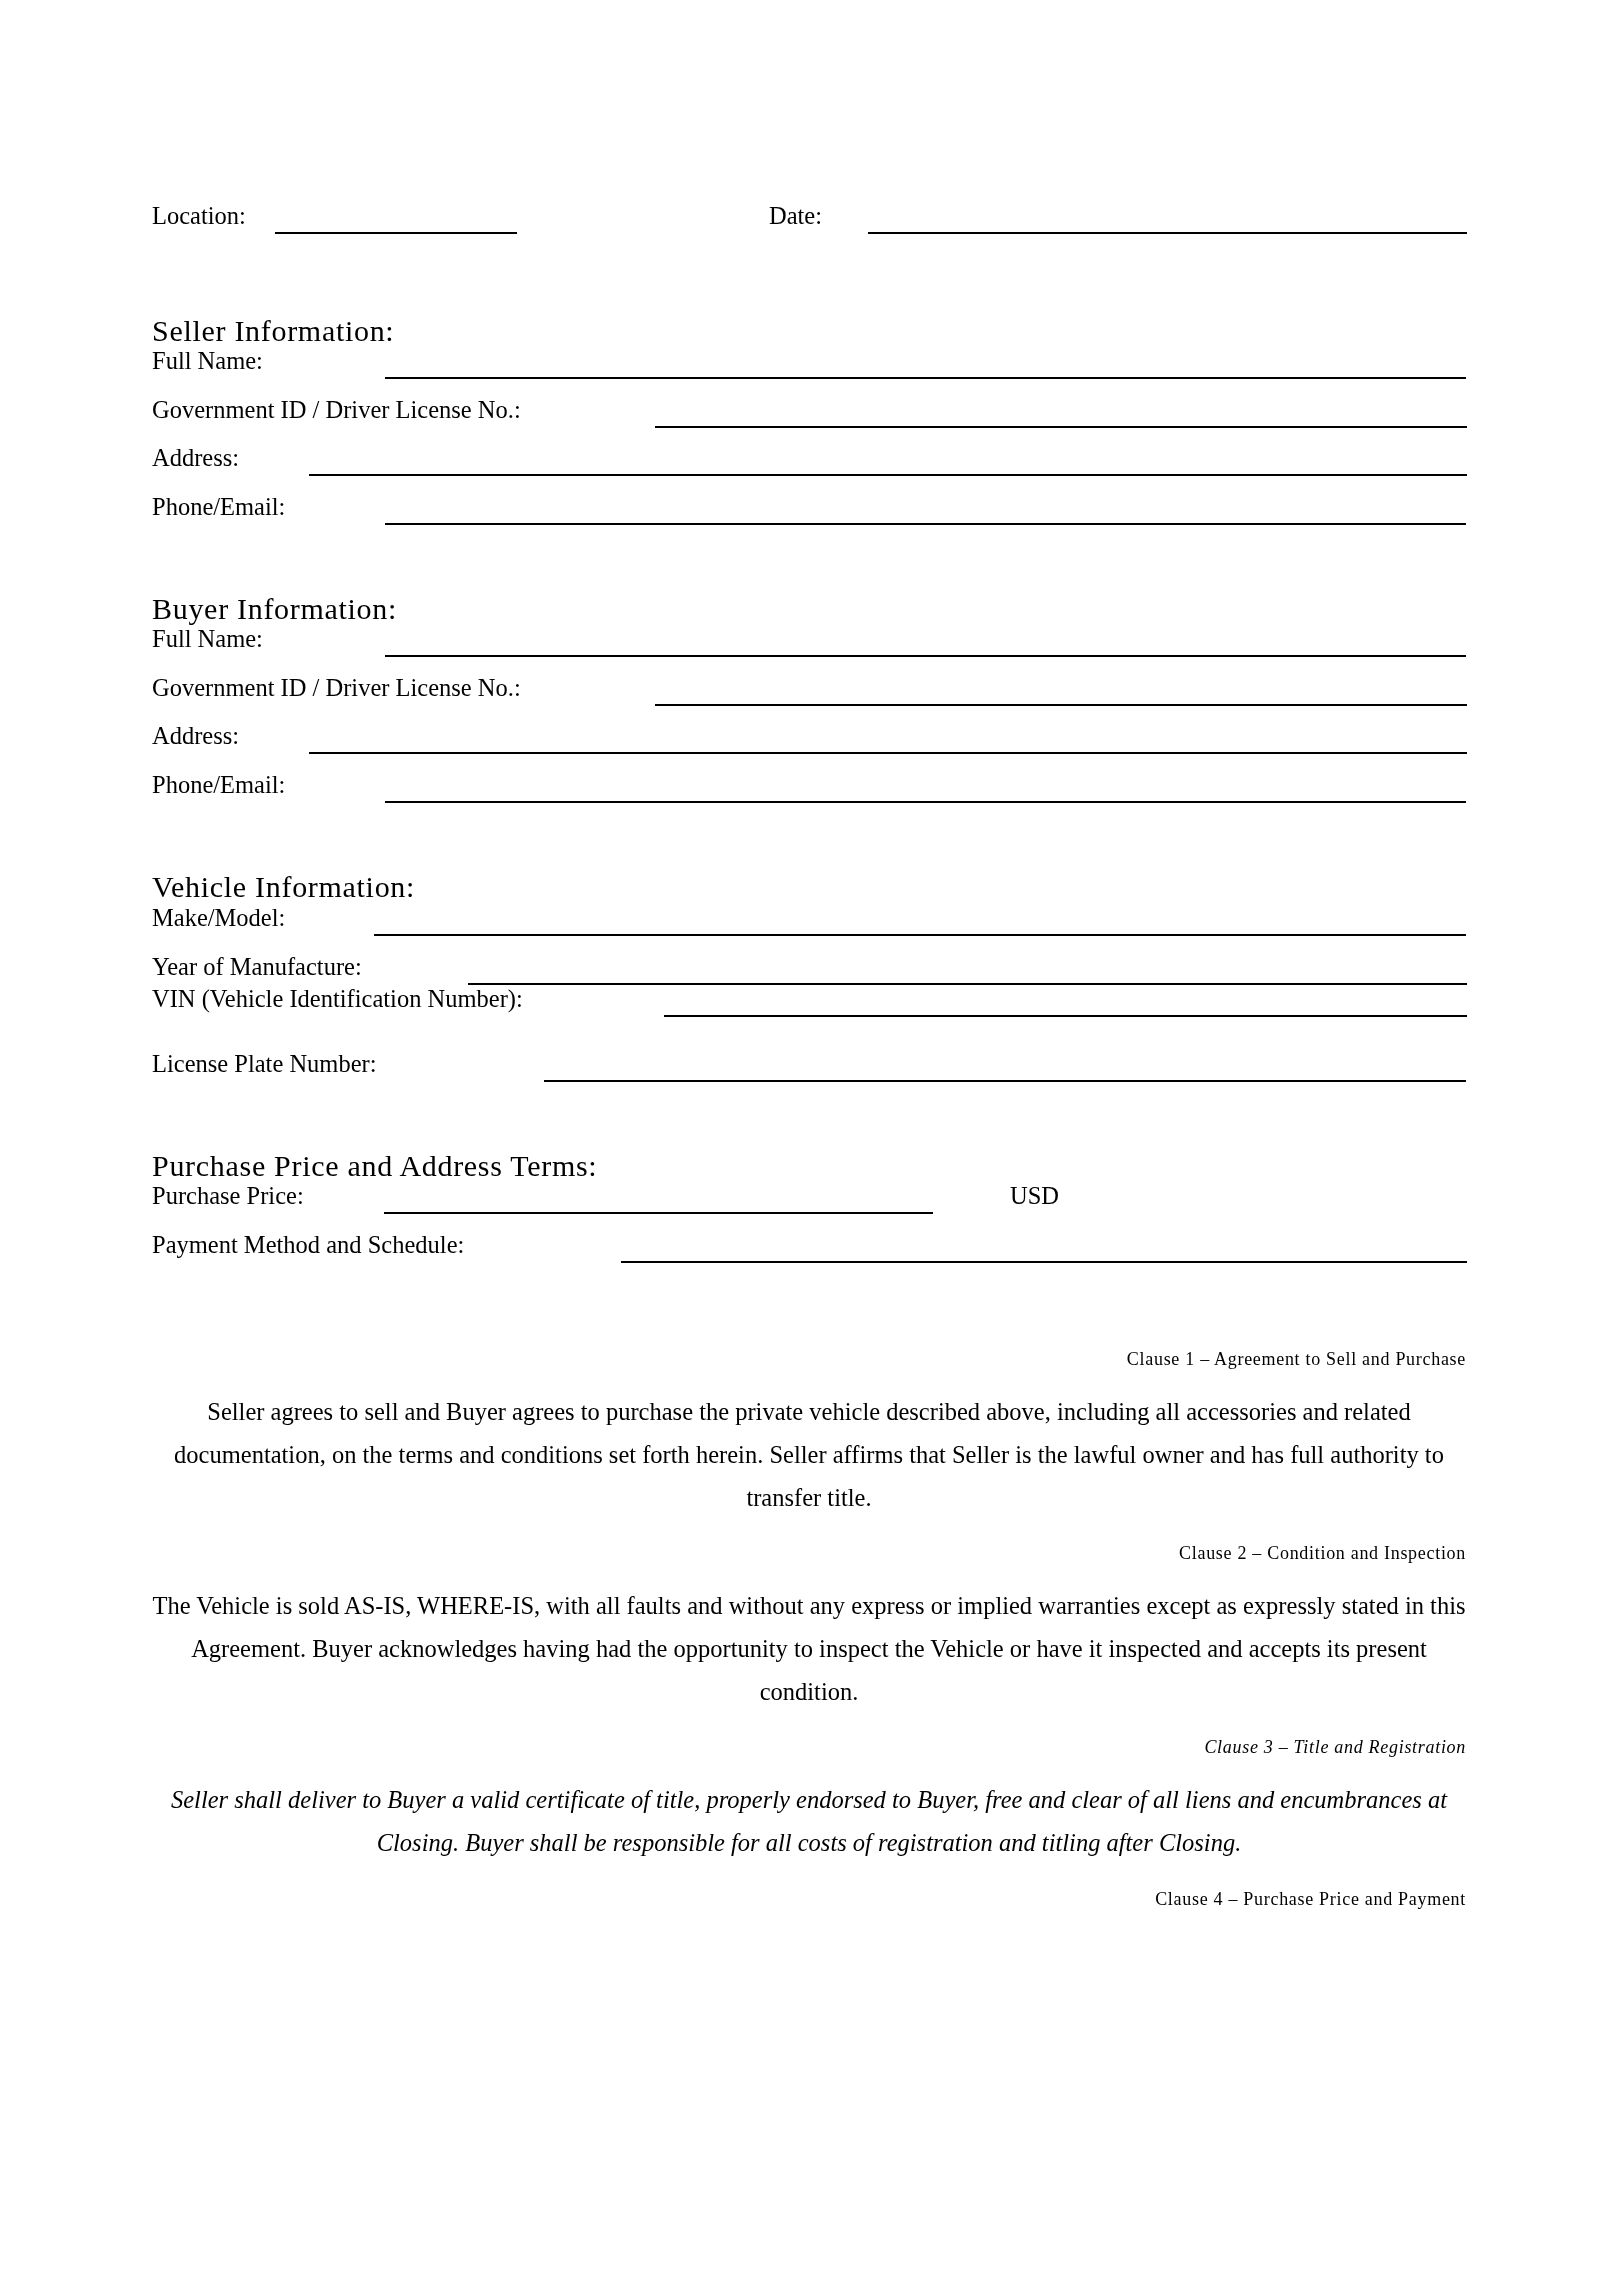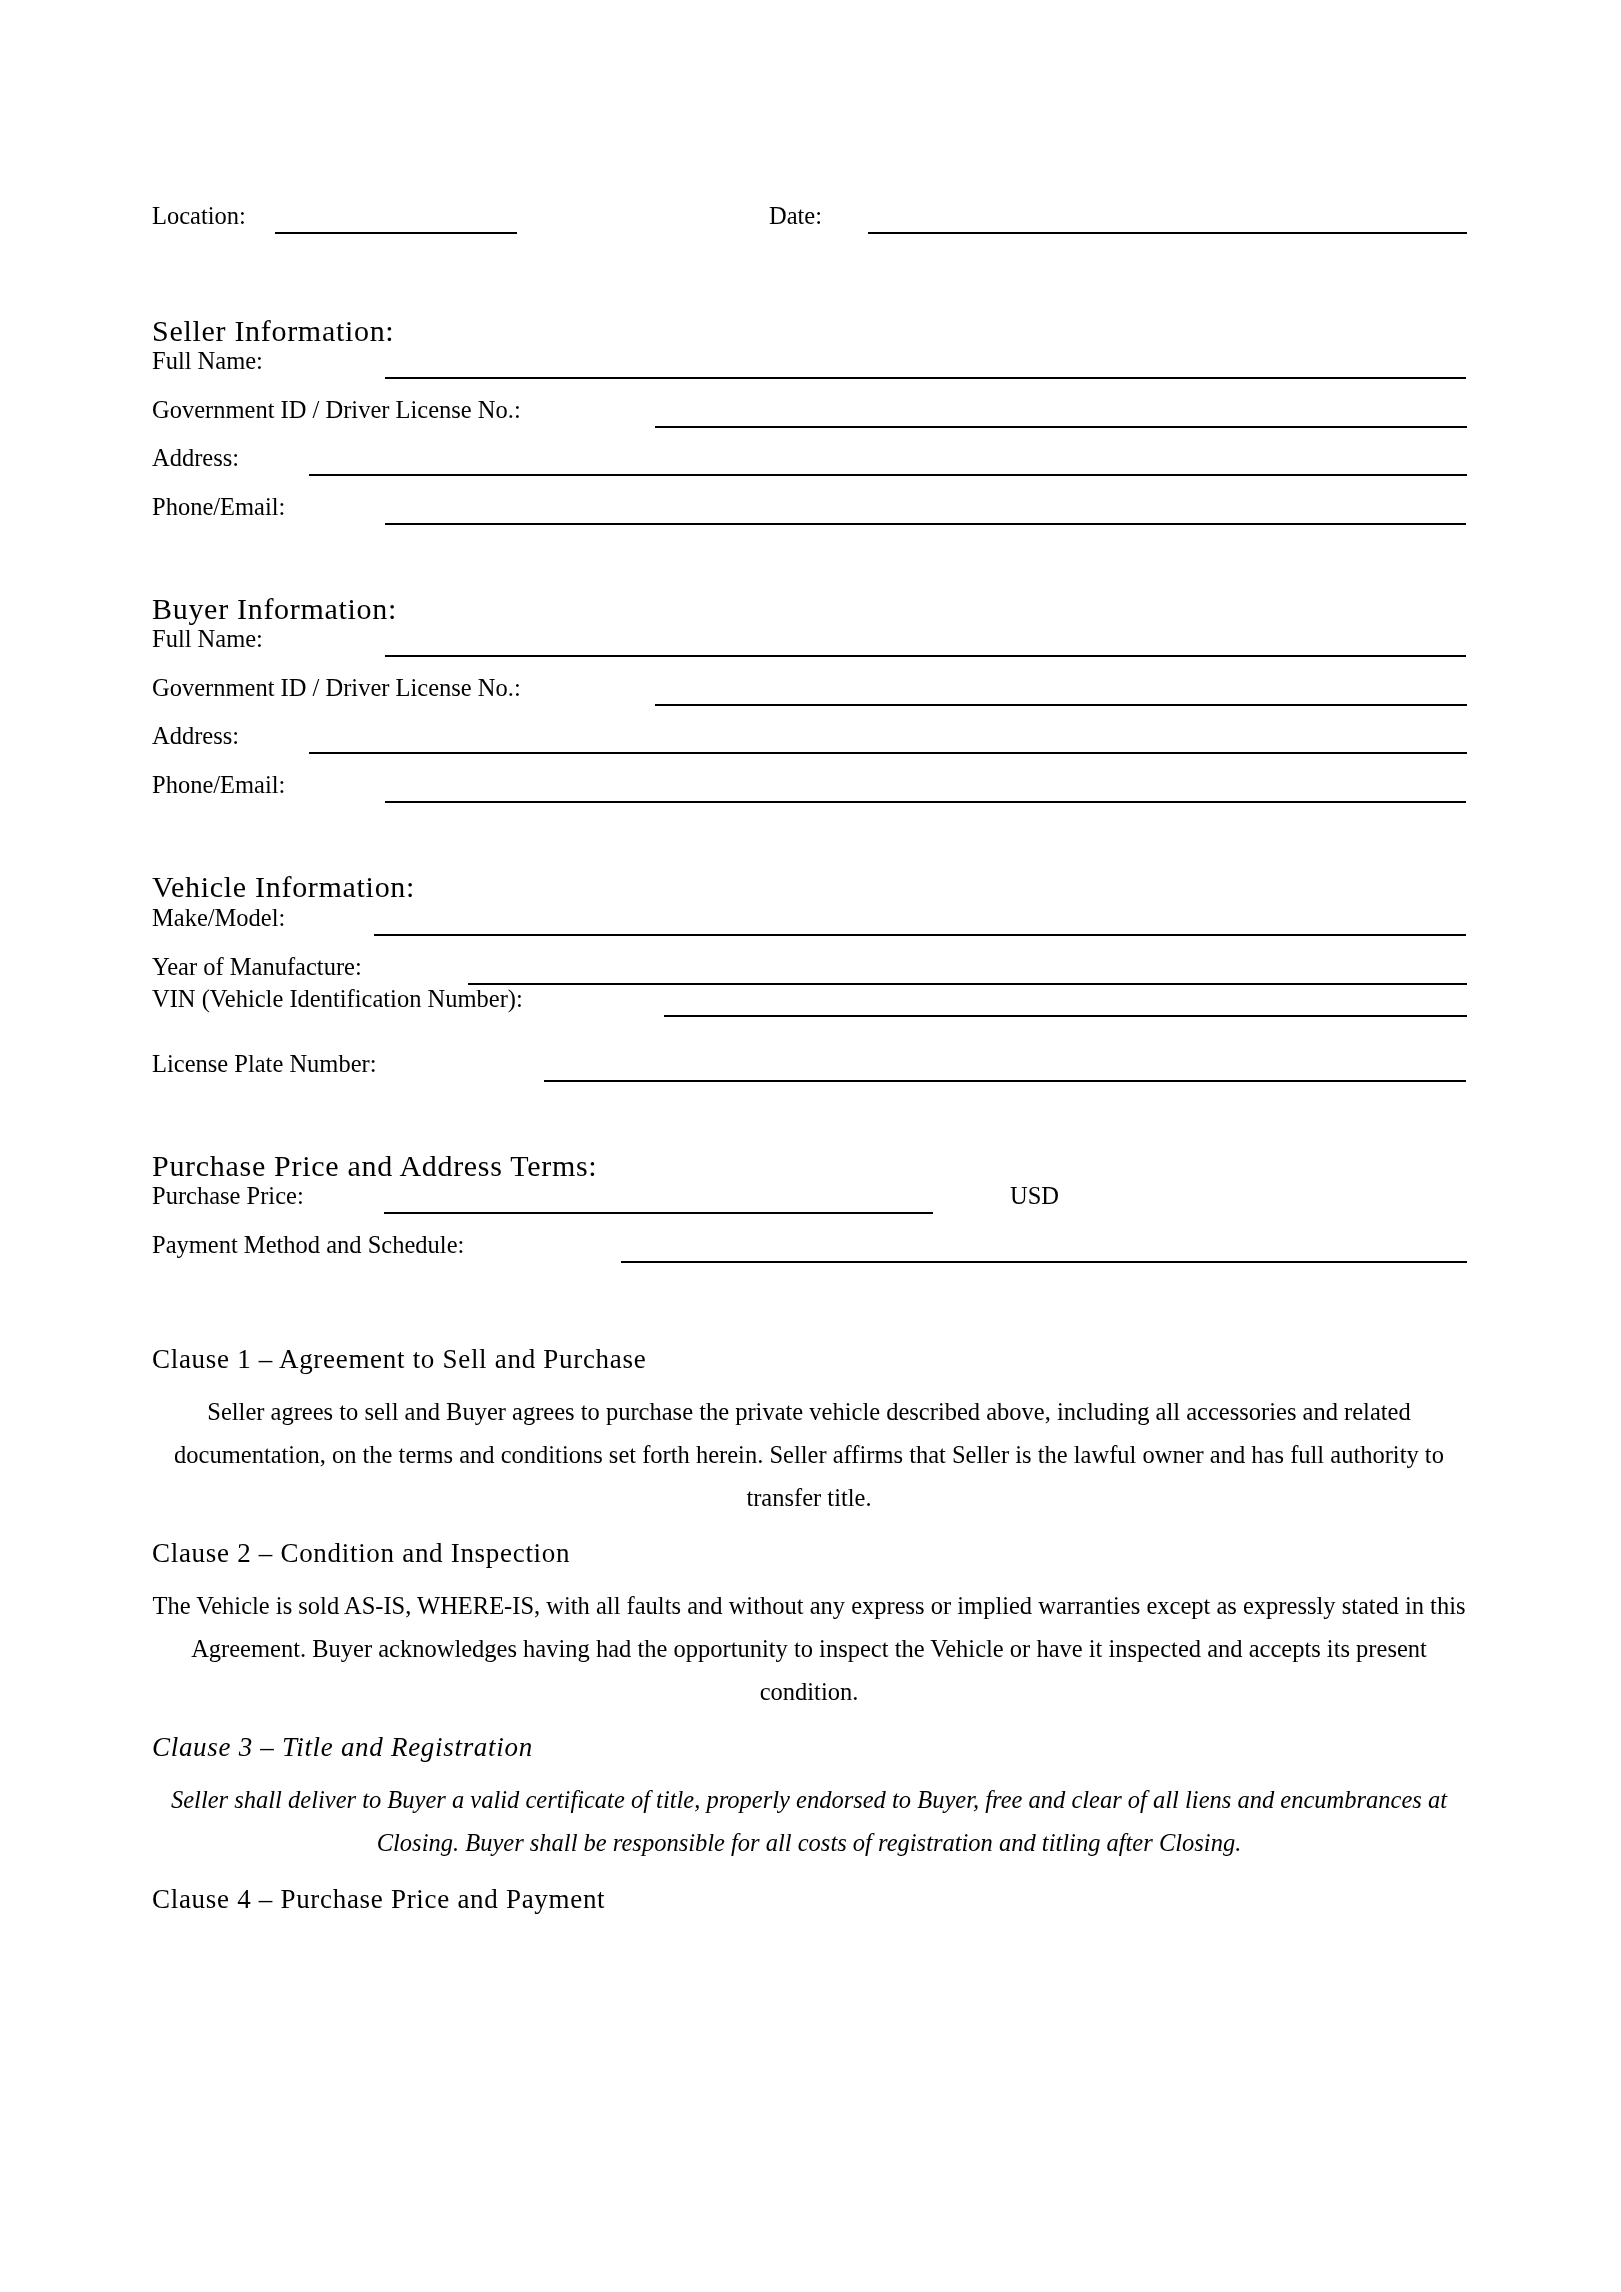--- a/index.html
+++ b/index.html
@@ -63,25 +63,26 @@
     line-height: 29px;
   }
 
   
   .clause {
     position: absolute;
     left: 152px;
     width: 1314px;
   }
   .clause-title {
-    font-size: 27px;
+    font-size: 18px;
     letter-spacing: 0.7px;
     line-height: 29px;
     margin: 0 0 15.7px 0;
     white-space: nowrap;
+    text-align: right;
   }
   .clause-body {
     font-size: 24.5px;
     line-height: 43px;
     margin: 0;
     text-align: center;
   }
 </style>
 </head>
 <body>

